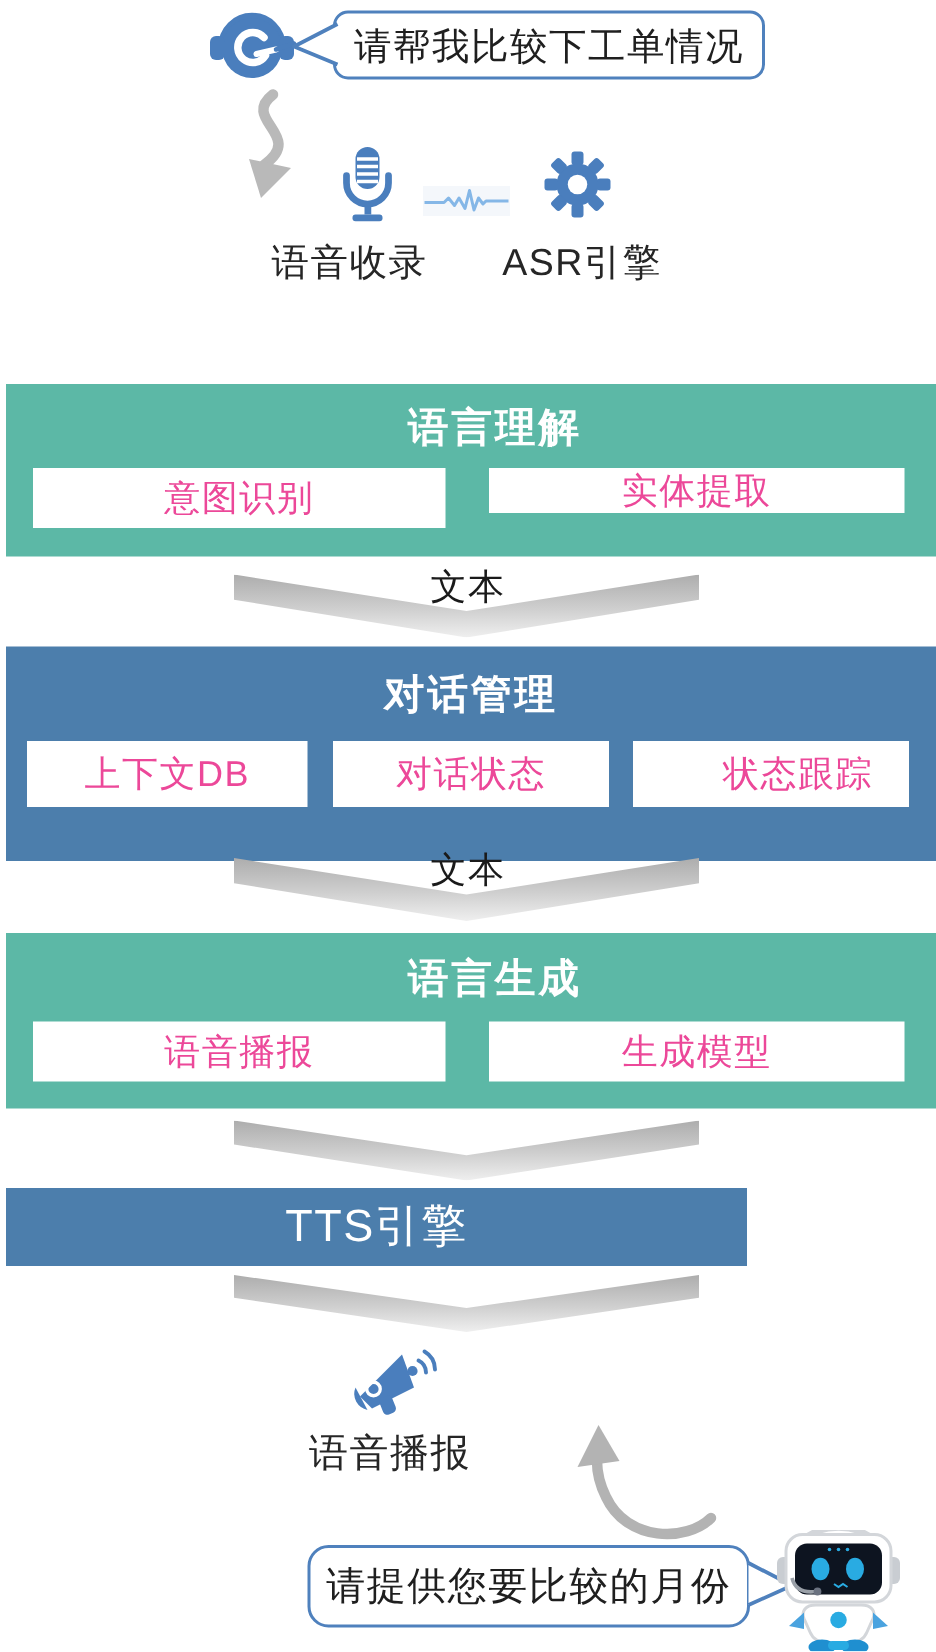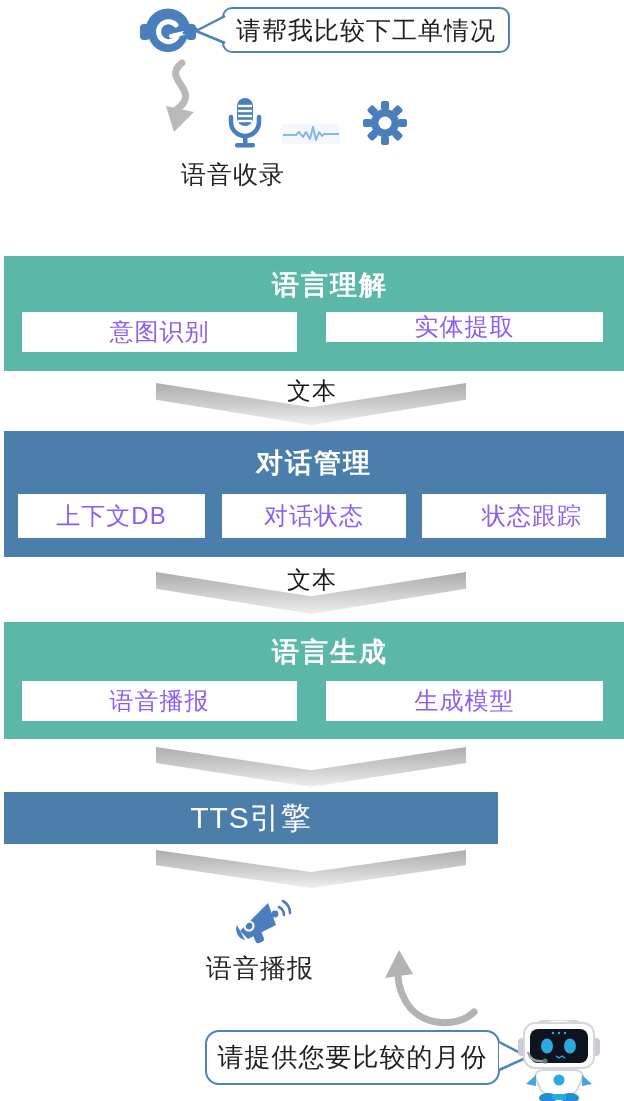--- a/index.html
+++ b/index.html
@@ -18,21 +18,21 @@
   
   .icon { position:absolute; }
   .stage-label { position:absolute; font-size:25px; color:#262626; text-align:center; letter-spacing:1px; }
 
   
   .block { position:absolute; left:4px; width:620px; }
   .teal { background:#5cb8a6;padding-left:32px; }
   .blue { background:#4c7eac; }
   .block-title { text-align:center; color:#fff; font-size:27px; font-weight:bold; letter-spacing:2px; }
   .subbox { position:absolute; background:#fff; display:flex; align-items:center; justify-content:center;
-            font-size:24px; color:#8b5cf6; letter-spacing:1px; }
+            font-size:24px; color:#ec4899; letter-spacing:1px; }
   .tts-block { position:absolute; left:4px; top:792px; width:494px; height:52px; line-height:52px;
                text-align:center; color:#ffffff; font-size:30px; letter-spacing:1px; }
 
   
   .chev { position:absolute; left:156px; width:310px; height:42px;
           background:linear-gradient(180deg,#adadad 0%,#cfcfcf 55%,#efefef 100%);
           clip-path:polygon(0 0, 50% 58%, 100% 0, 100% 40%, 50% 100%, 0 40%); }
   .chev-label { position:absolute; left:0; width:100%; text-align:center;
                 font-size:24px; color:#1a1a1a; letter-spacing:1px; }
 </style>
@@ -92,31 +92,32 @@
         <rect x="19" y="1" width="8" height="9" rx="2" transform="rotate(45 23 23)"></rect>
         <rect x="19" y="36" width="8" height="9" rx="2" transform="rotate(45 23 23)"></rect>
         <rect x="1" y="19" width="9" height="8" rx="2" transform="rotate(45 23 23)"></rect>
         <rect x="36" y="19" width="9" height="8" rx="2" transform="rotate(45 23 23)"></rect>
       </g>
     </g>
     <circle cx="23" cy="23" r="6.5" fill="#fff"></circle>
   </svg>
 
   <div class="stage-label" style="left:178px; top:158px; width:110px;">语音收录</div>
+  <div class="stage-label" style="left:332px; top:158px; width:112px;">ASR引擎</div>
 
   <div class="block teal" style="top:256px; height:115px;">
     <div class="block-title" style="padding-top:11px;">语言理解</div>
     <div class="subbox" style="left:18px; top:56px; width:275px; height:40px;">意图识别</div>
     <div class="subbox" style="left:322px; top:56px; width:277px; height:30px;">实体提取</div>
   </div>
 
   <div class="chev-label" style="top:375px;">文本</div>
   <div class="chev" style="top:383px;"></div>
 
-  <div class="block blue" style="top:431px; height:126px;">
+  <div class="block blue" style="top:431px; height:143px;">
     <div class="block-title" style="padding-top:14px;">对话管理</div>
     <div class="subbox" style="left:14px; top:63px; width:187px; height:44px;">上下文DB</div>
     <div class="subbox" style="left:218px; top:63px; width:184px; height:44px;">对话状态</div>
     <div class="subbox" style="left:418px; top:63px; width:184px; height:44px;padding-left:36px;">状态跟踪</div>
   </div>
 
   <div class="chev-label" style="top:564px;">文本</div>
   <div class="chev" style="top:572px;"></div>
 
   <div class="block teal" style="top:622px; height:117px;">

